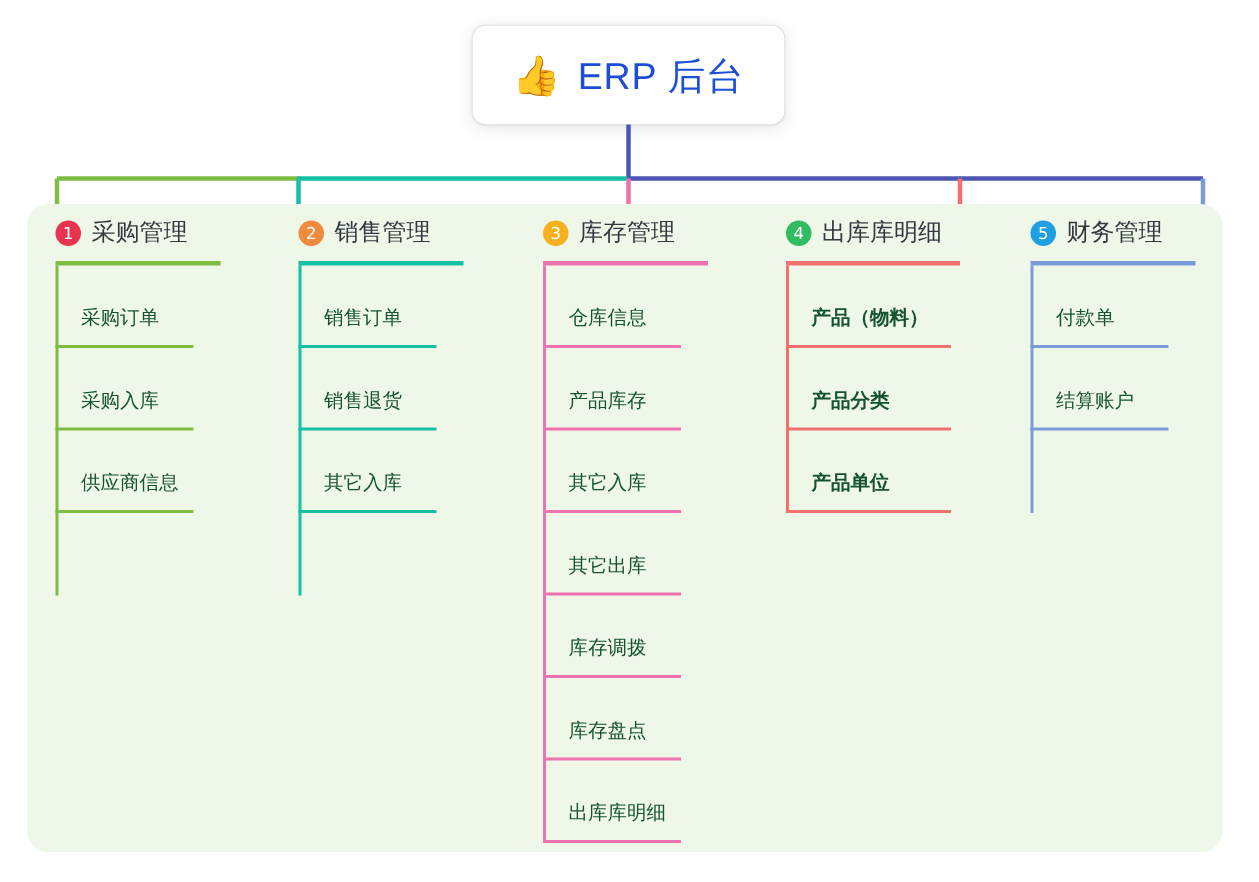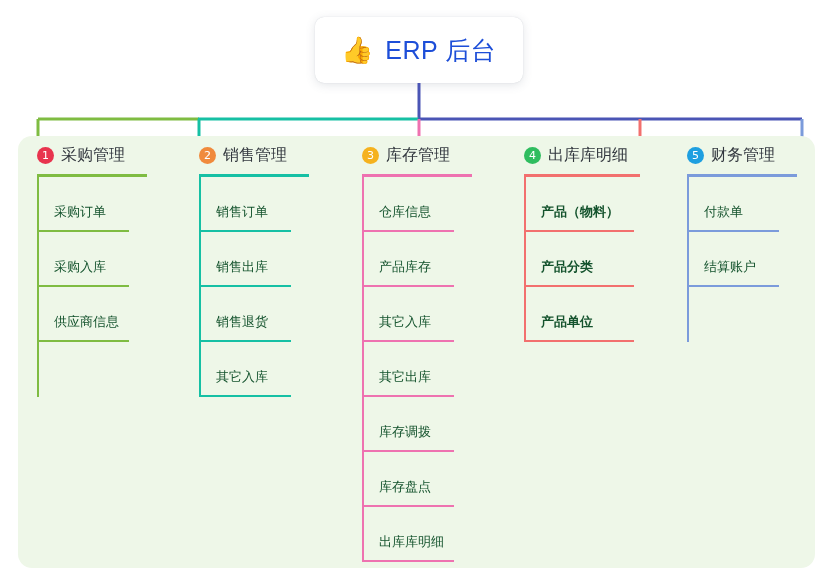--- a/index.html
+++ b/index.html
@@ -194,24 +194,20 @@
           <span class="col-title">销售管理</span>
         </div>
         <div class="header-rule" style="left: 0px; background: rgb(22, 192, 164); width: 110px;"></div>
         <div class="spine" style="left: 0px; background: rgb(22, 192, 164); height: 220px;"></div>
         <div class="leaf-list" style="left: 0px;">
           <div class="leaf">
             <span class="leaf-label">销售订单</span>
             <div class="leaf-rule" style="background: rgb(22, 192, 164);"></div>
           </div>
           <div class="leaf">
-            <span class="leaf-label">销售出库</span>
-            <div class="leaf-rule" style="background: rgb(22, 192, 164);"></div>
-          </div>
-          <div class="leaf">
             <span class="leaf-label">销售退货</span>
             <div class="leaf-rule" style="background: rgb(22, 192, 164);"></div>
           </div>
           <div class="leaf">
             <span class="leaf-label">其它入库</span>
             <div class="leaf-rule" style="background: rgb(22, 192, 164);"></div>
           </div>
         </div>
       </div>
       <div class="column" style="left: 362px;">

